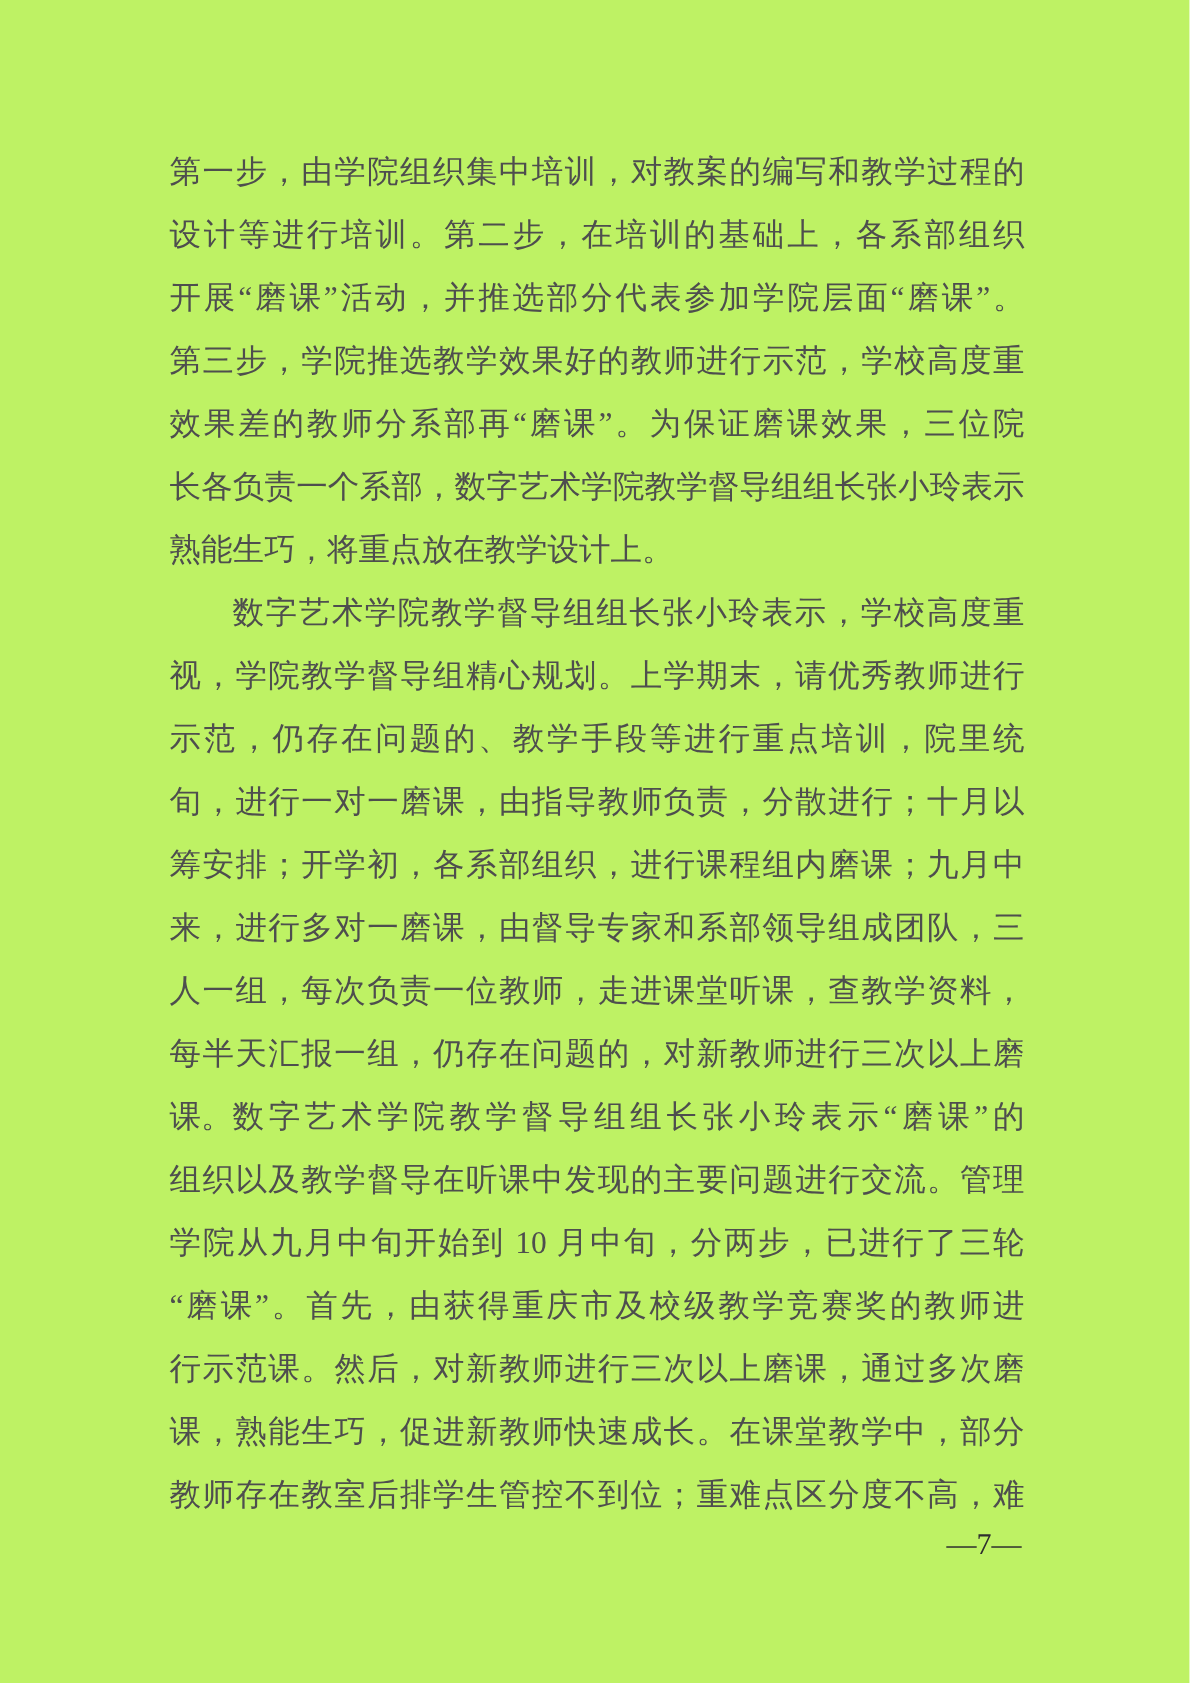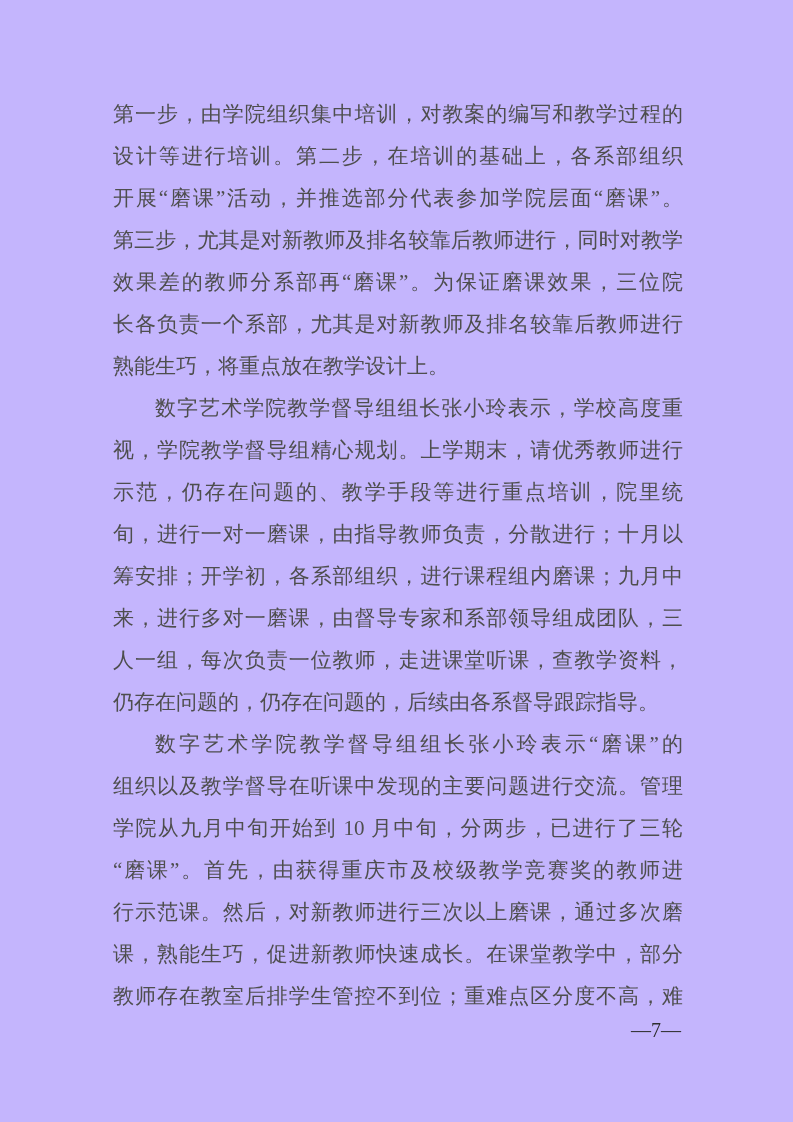--- a/index.html
+++ b/index.html
@@ -4,21 +4,21 @@
 <style>
   html, body {
     margin: 0;
     padding: 0;
     background: #ffffff;
   }
   .page {
     position: relative;
     width: 793px;
     height: 1122px;
-    background: #c4b5fd;
+    background: #bef264;
     overflow: hidden;
     font-family: "Liberation Serif", serif;
   }
   .text-block {
     position: absolute;
     left: 113px;
     top: 93px;
     width: 570px;
     color: #4e4e4e;
     font-size: 21px;
@@ -53,34 +53,34 @@
 </style>
 </head>
 <body>
 
 <div class="page">
   <div class="text-block">
       <div class="paragraph">
         <div class="line">第一步，由学院组织集中培训，对教案的编写和教学过程的</div>
         <div class="line">设计等进行培训。第二步，在培训的基础上，各系部组织</div>
         <div class="line">开展“磨课”活动，并推选部分代表参加学院层面“磨课”。</div>
-        <div class="line">第三步，尤其是对新教师及排名较靠后教师进行，同时对教学</div>
+        <div class="line">第三步，学院推选教学效果好的教师进行示范，学校高度重</div>
         <div class="line">效果差的教师分系部再“磨课”。为保证磨课效果，三位院</div>
-        <div class="line">长各负责一个系部，尤其是对新教师及排名较靠后教师进行</div>
+        <div class="line">长各负责一个系部，数字艺术学院教学督导组组长张小玲表示</div>
         <div class="line para-end">熟能生巧，将重点放在教学设计上。</div>
       </div>
       <div class="paragraph">
         <div class="line indent">数字艺术学院教学督导组组长张小玲表示，学校高度重</div>
         <div class="line">视，学院教学督导组精心规划。上学期末，请优秀教师进行</div>
         <div class="line">示范，仍存在问题的、教学手段等进行重点培训，院里统</div>
         <div class="line">旬，进行一对一磨课，由指导教师负责，分散进行；十月以</div>
         <div class="line">筹安排；开学初，各系部组织，进行课程组内磨课；九月中</div>
         <div class="line">来，进行多对一磨课，由督导专家和系部领导组成团队，三</div>
         <div class="line">人一组，每次负责一位教师，走进课堂听课，查教学资料，</div>
-        <div class="line para-end">仍存在问题的，仍存在问题的，后续由各系督导跟踪指导。</div>
+        <div class="line para-end">每半天汇报一组，仍存在问题的，对新教师进行三次以上磨课。</div>
       </div>
       <div class="paragraph">
         <div class="line indent">数字艺术学院教学督导组组长张小玲表示“磨课”的</div>
         <div class="line">组织以及教学督导在听课中发现的主要问题进行交流。管理</div>
         <div class="line">学院从九月中旬开始到 10 月中旬，分两步，已进行了三轮</div>
         <div class="line">“磨课”。首先，由获得重庆市及校级教学竞赛奖的教师进</div>
         <div class="line">行示范课。然后，对新教师进行三次以上磨课，通过多次磨</div>
         <div class="line">课，熟能生巧，促进新教师快速成长。在课堂教学中，部分</div>
         <div class="line">教师存在教室后排学生管控不到位；重难点区分度不高，难</div>
       </div>

